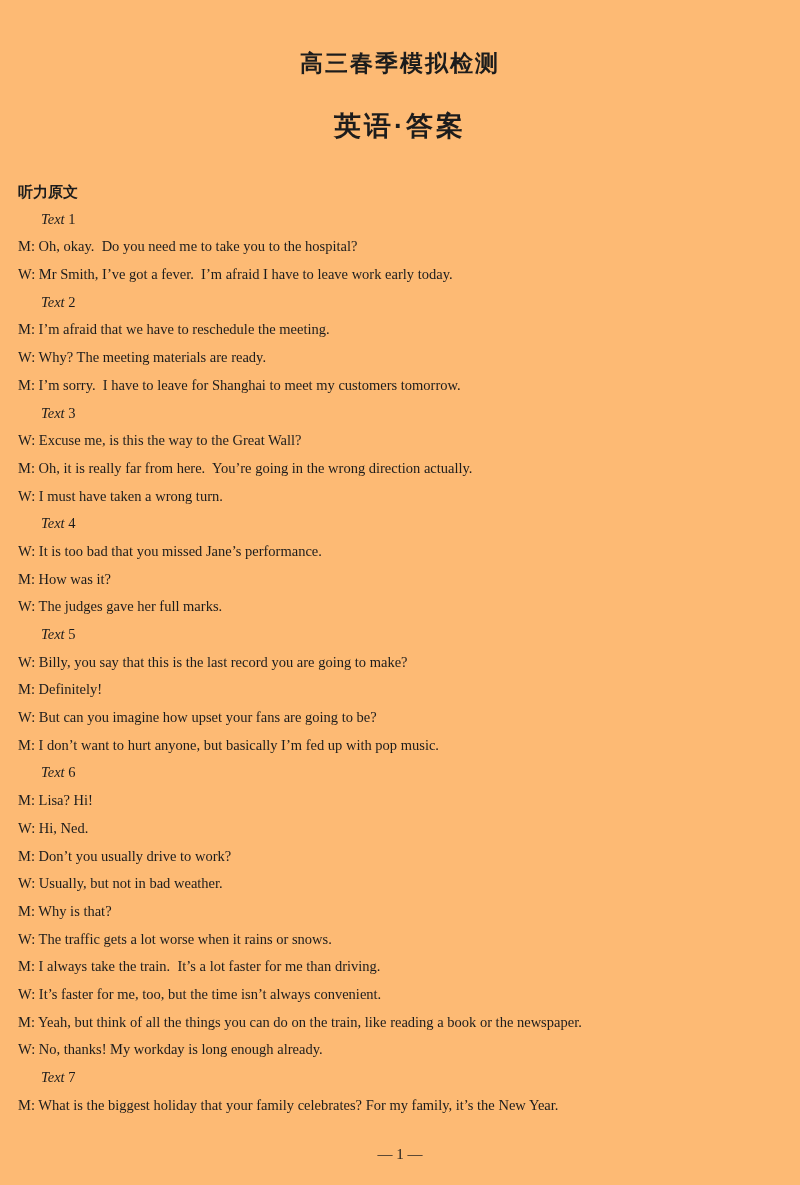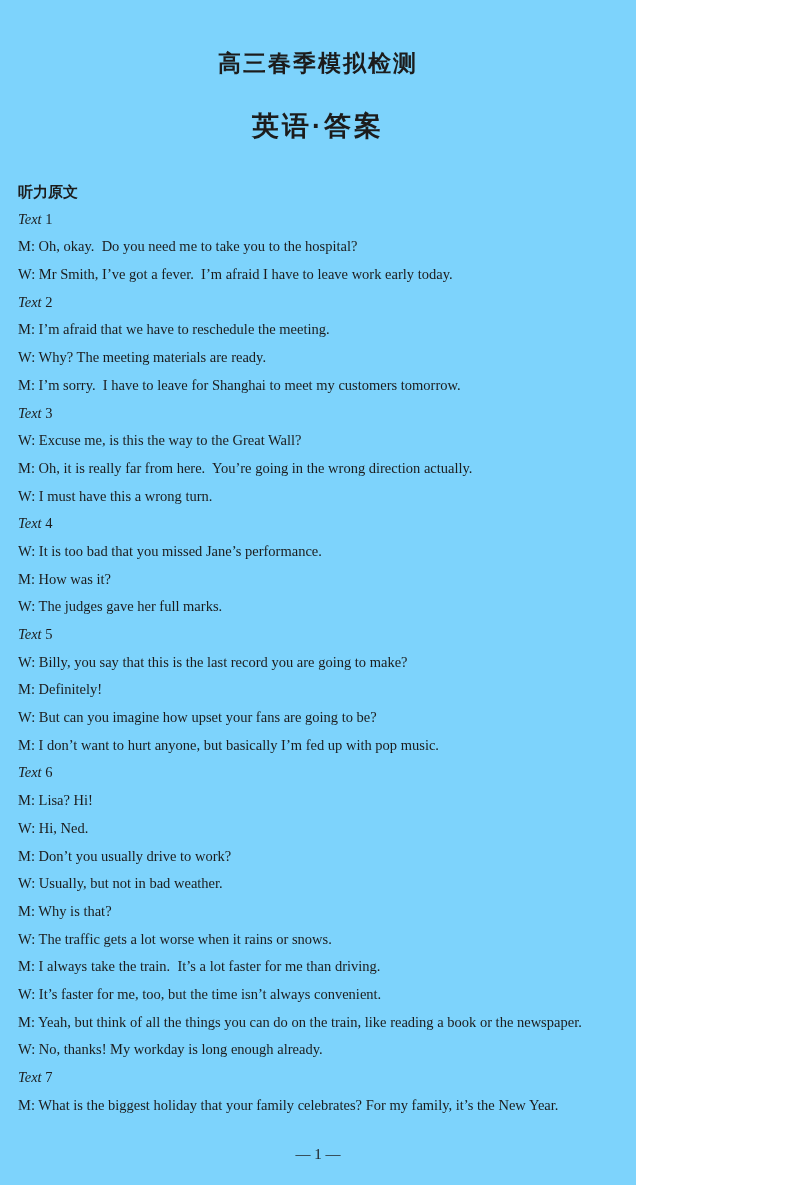--- a/index.html
+++ b/index.html
@@ -1,20 +1,20 @@
 <!DOCTYPE html>
 <html><head>
 <meta charset="utf-8">
 <style>
   html, body { margin: 0; padding: 0; background: #ffffff; }
   .page {
     position: relative;
-    width: 636px;
+    width: 800px;
     height: 1185px;
-    background: #7dd3fc;
+    background: #fdba74;
     color: #1c1c1c;
     font-family: "Liberation Serif", serif;
     overflow: hidden;
   }
   .doc-title {
     position: absolute;
     top: 48px; left: 0;
     width: 100%;
     margin: 0;
     text-align: center;
@@ -45,21 +45,21 @@
     font-weight: bold;
     font-size: 15px;
     line-height: 27.7px;
     height: 27.7px;
   }
   .text-label {
     font-size: 14.5px;
     line-height: 27.7px;
     height: 27.7px;
   }
-  .text-label em { font-style: italic; }
+  .text-label em { font-style: italic; margin-left: 23px; }
   .dialogue-line {
     font-size: 14.5px;
     line-height: 27.7px;
     height: 27.7px;
     white-space: pre;
   }
   .page-footer {
     position: absolute;
     top: 1143px; left: 0;
     width: 100%;
@@ -81,21 +81,21 @@
         <div class="text-label"><em>Text</em><span> 1</span></div>
         <div class="dialogue-line"><span>M: </span><span>Oh, okay.  Do you need me to take you to the hospital?</span></div>
         <div class="dialogue-line"><span>W: </span><span>Mr Smith, I’ve got a fever.  I’m afraid I have to leave work early today.</span></div>
         <div class="text-label"><em>Text</em><span> 2</span></div>
         <div class="dialogue-line"><span>M: </span><span>I’m afraid that we have to reschedule the meeting.</span></div>
         <div class="dialogue-line"><span>W: </span><span>Why? The meeting materials are ready.</span></div>
         <div class="dialogue-line"><span>M: </span><span>I’m sorry.  I have to leave for Shanghai to meet my customers tomorrow.</span></div>
         <div class="text-label"><em>Text</em><span> 3</span></div>
         <div class="dialogue-line"><span>W: </span><span>Excuse me, is this the way to the Great Wall?</span></div>
         <div class="dialogue-line"><span>M: </span><span>Oh, it is really far from here.  You’re going in the wrong direction actually.</span></div>
-        <div class="dialogue-line"><span>W: </span><span>I must have this a wrong turn.</span></div>
+        <div class="dialogue-line"><span>W: </span><span>I must have taken a wrong turn.</span></div>
         <div class="text-label"><em>Text</em><span> 4</span></div>
         <div class="dialogue-line"><span>W: </span><span>It is too bad that you missed Jane’s performance.</span></div>
         <div class="dialogue-line"><span>M: </span><span>How was it?</span></div>
         <div class="dialogue-line"><span>W: </span><span>The judges gave her full marks.</span></div>
         <div class="text-label"><em>Text</em><span> 5</span></div>
         <div class="dialogue-line"><span>W: </span><span>Billy, you say that this is the last record you are going to make?</span></div>
         <div class="dialogue-line"><span>M: </span><span>Definitely!</span></div>
         <div class="dialogue-line"><span>W: </span><span>But can you imagine how upset your fans are going to be?</span></div>
         <div class="dialogue-line"><span>M: </span><span>I don’t want to hurt anyone, but basically I’m fed up with pop music.</span></div>
         <div class="text-label"><em>Text</em><span> 6</span></div>

